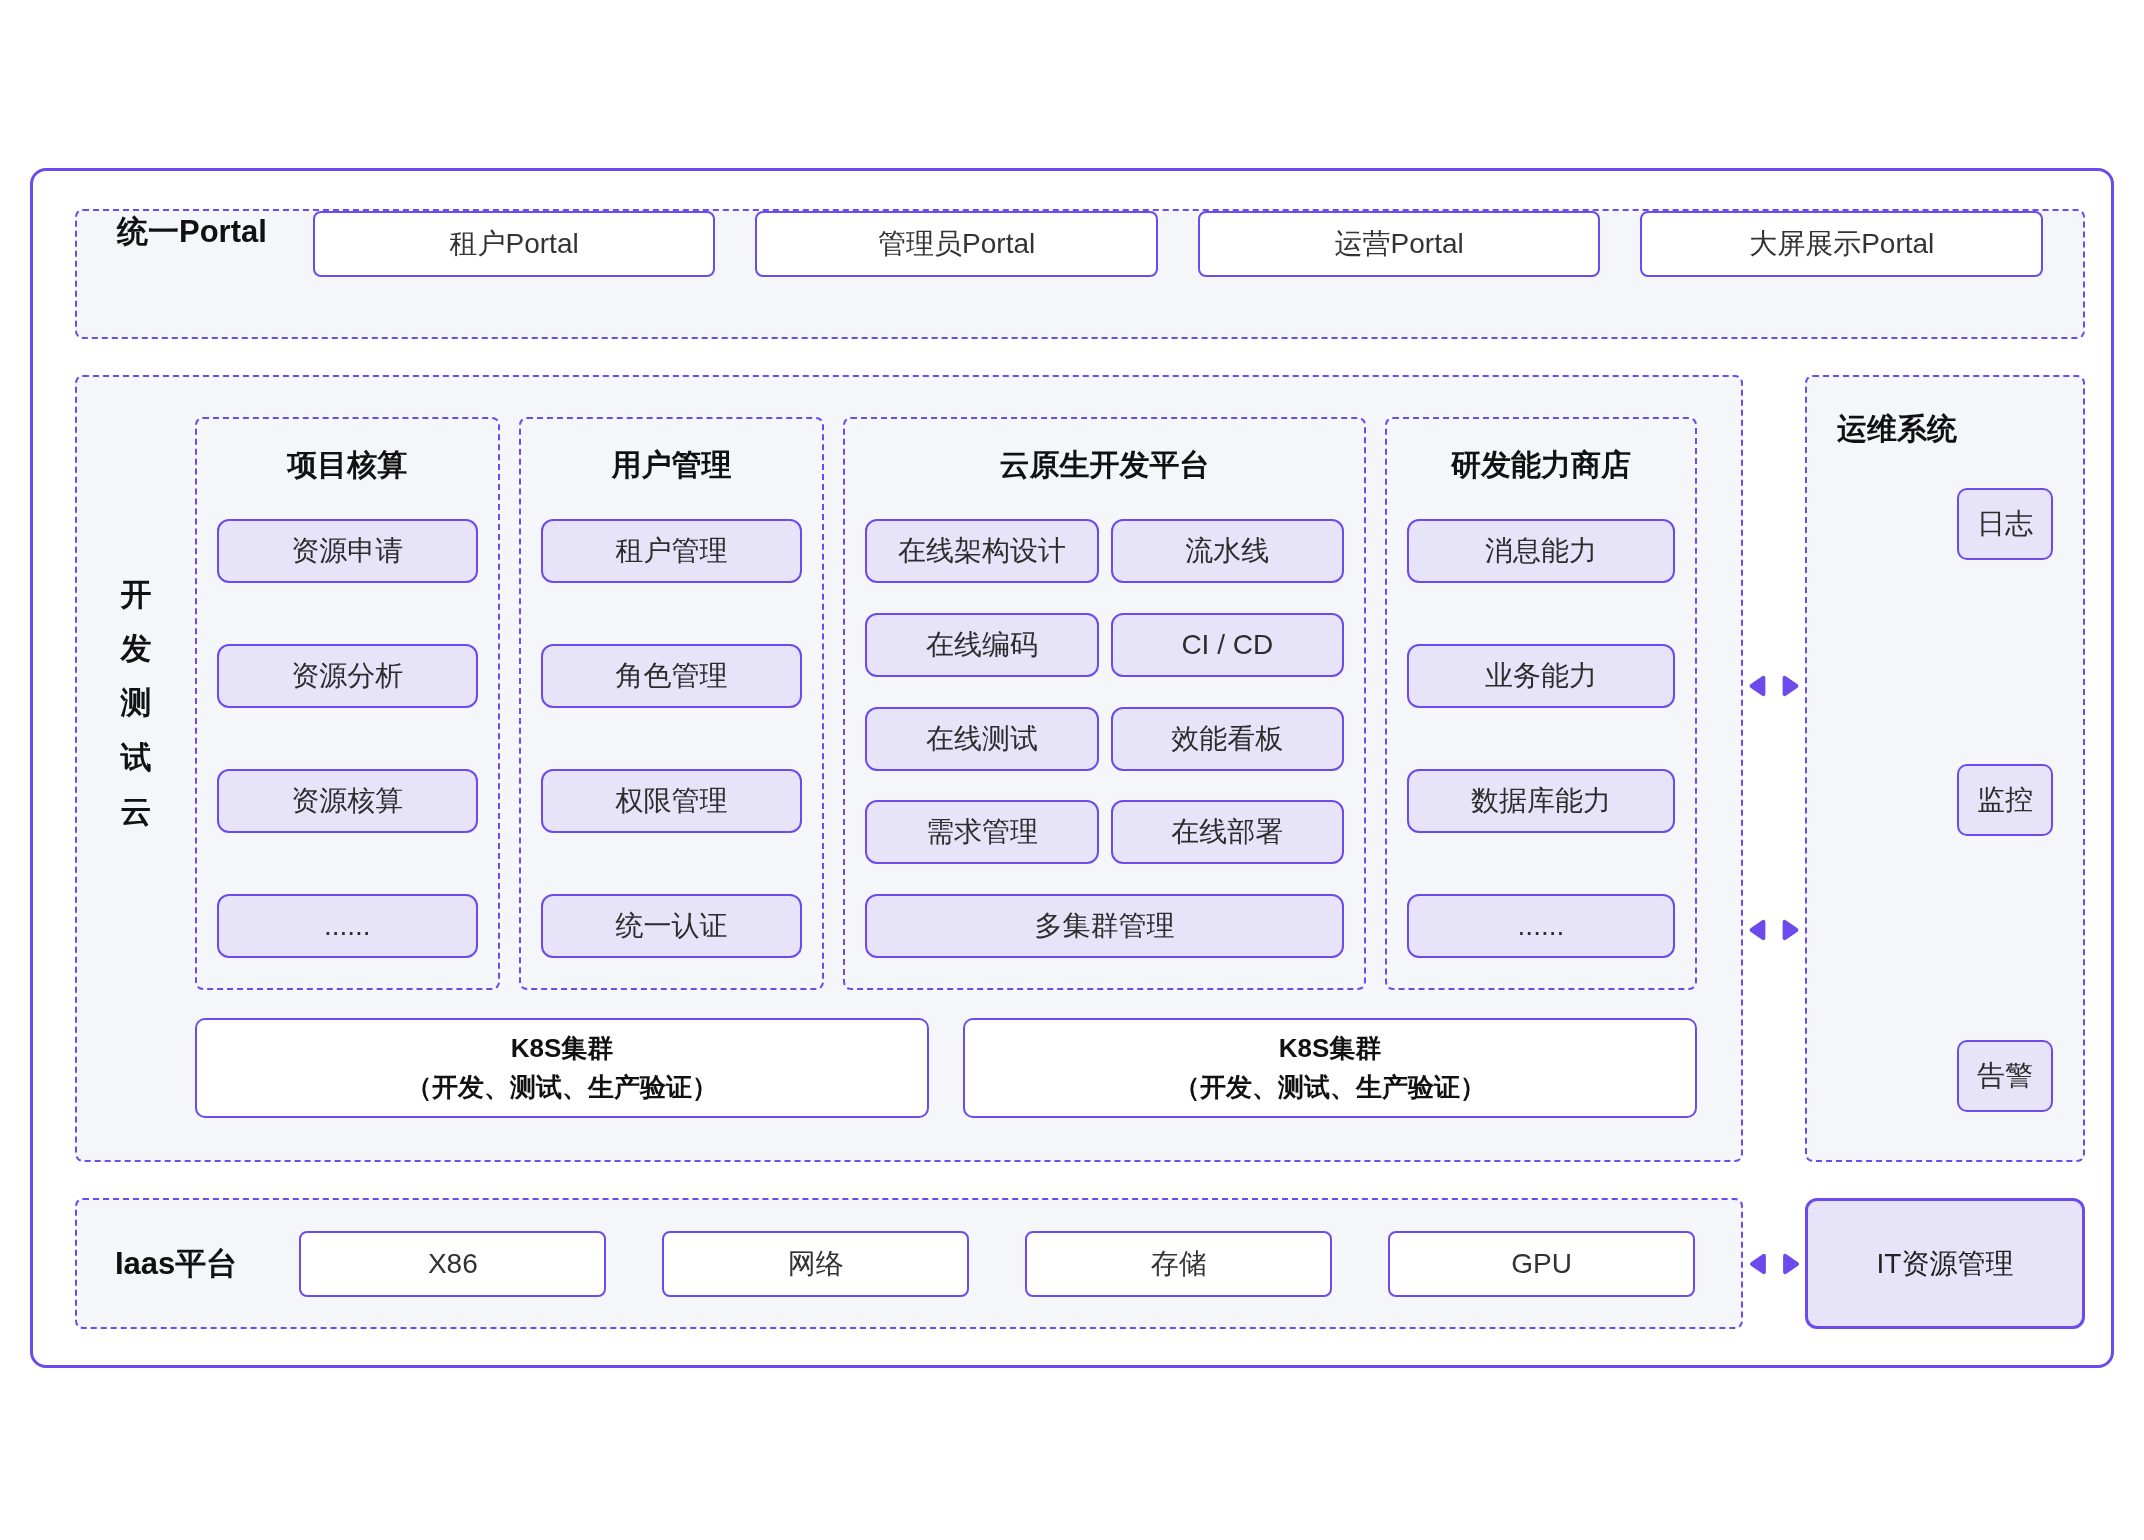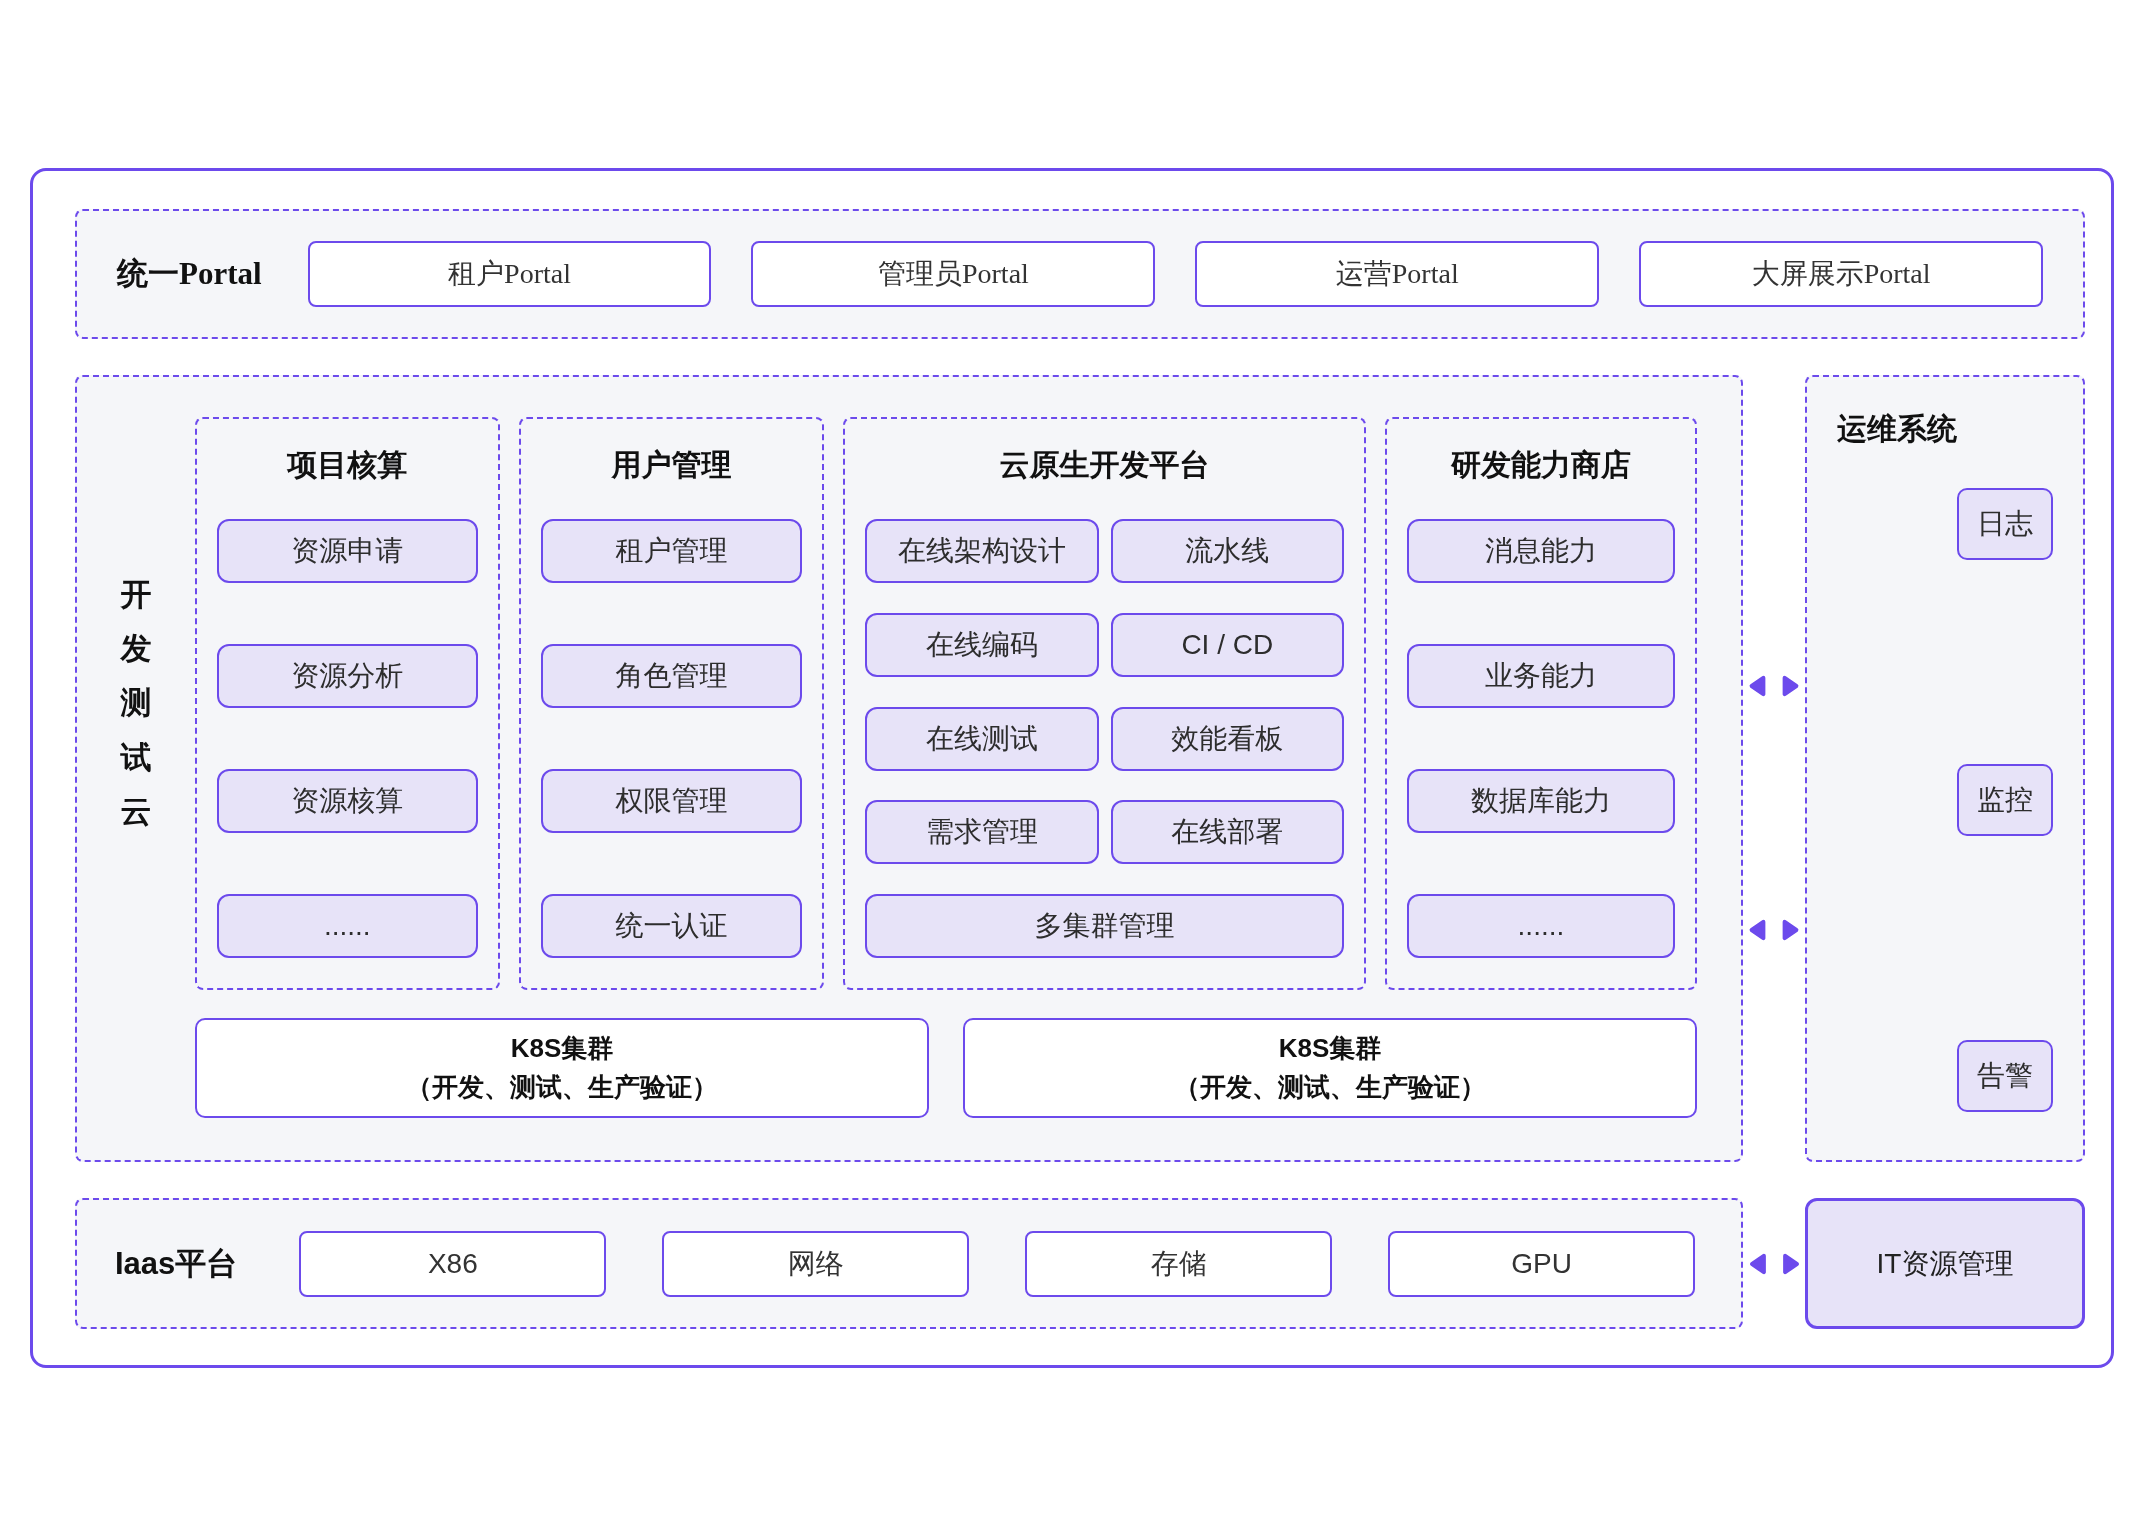--- a/index.html
+++ b/index.html
@@ -9,21 +9,21 @@
   }
   .frame{
     position:absolute;left:30px;top:168px;width:2084px;height:1200px;
     box-sizing:border-box;border:3px solid #6C4AEC;border-radius:16px;background:#fff;
     padding:38px 26px 36px 42px;display:flex;flex-direction:column;
   }
   .dashed-panel{
     box-sizing:border-box;border:2px dashed #6C4AEC;border-radius:8px;background:#F5F6F9;
   }
   
-  .portal-section{height:130px;flex:none;display:flex;align-items:center;padding:0 40px;font-family:Liberation Serif, serif;}
+  .portal-section{height:130px;flex:none;display:flex;align-items:flex-start;padding:0 40px;}
   .portal-label{font-weight:bold;font-size:31px;color:#111;margin-right:46px;white-space:nowrap;}
   .portal-boxes{flex:1;display:flex;gap:40px;}
   .white-box{
     flex:1;height:66px;box-sizing:border-box;background:#fff;border:2.5px solid #6C4AEC;border-radius:8px;
     display:flex;align-items:center;justify-content:center;font-size:28px;color:#333;white-space:nowrap;
   }
   
   .middle-row{flex:1;display:flex;margin:36px 0;min-height:0;}
   .dev-cloud{flex:1;display:flex;flex-direction:column;padding:40px 44px 42px 0;box-sizing:border-box;}
   .dev-main{flex:1;display:flex;min-height:0;}

